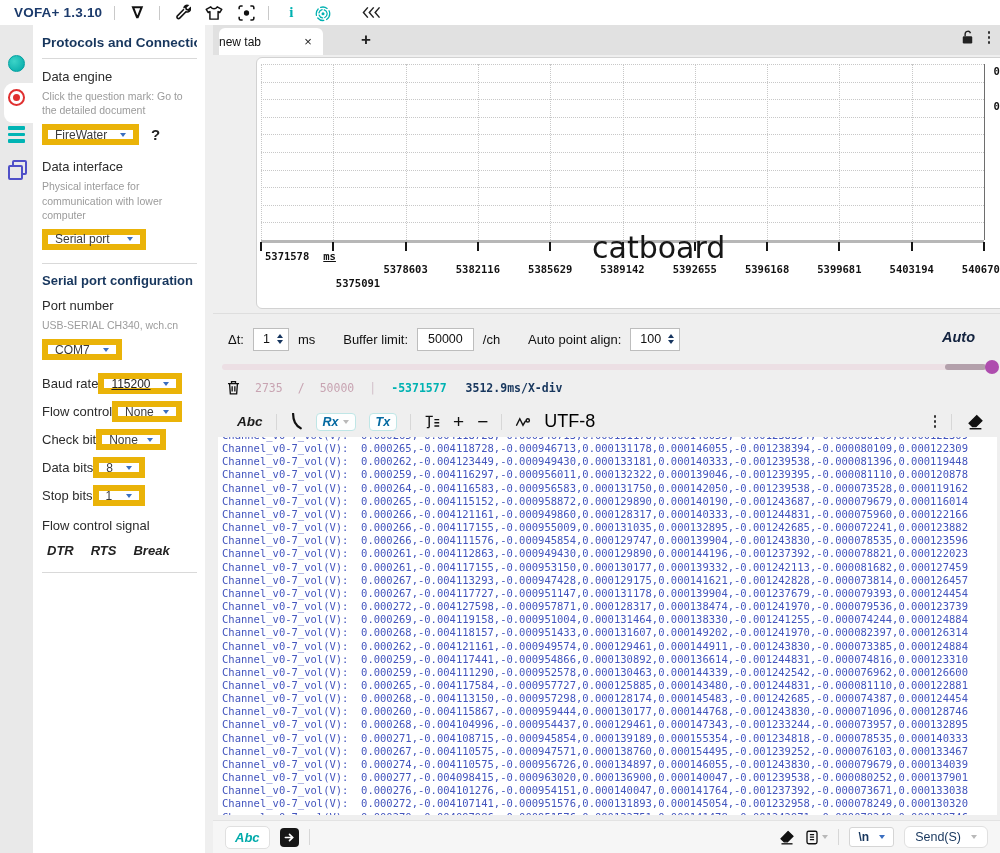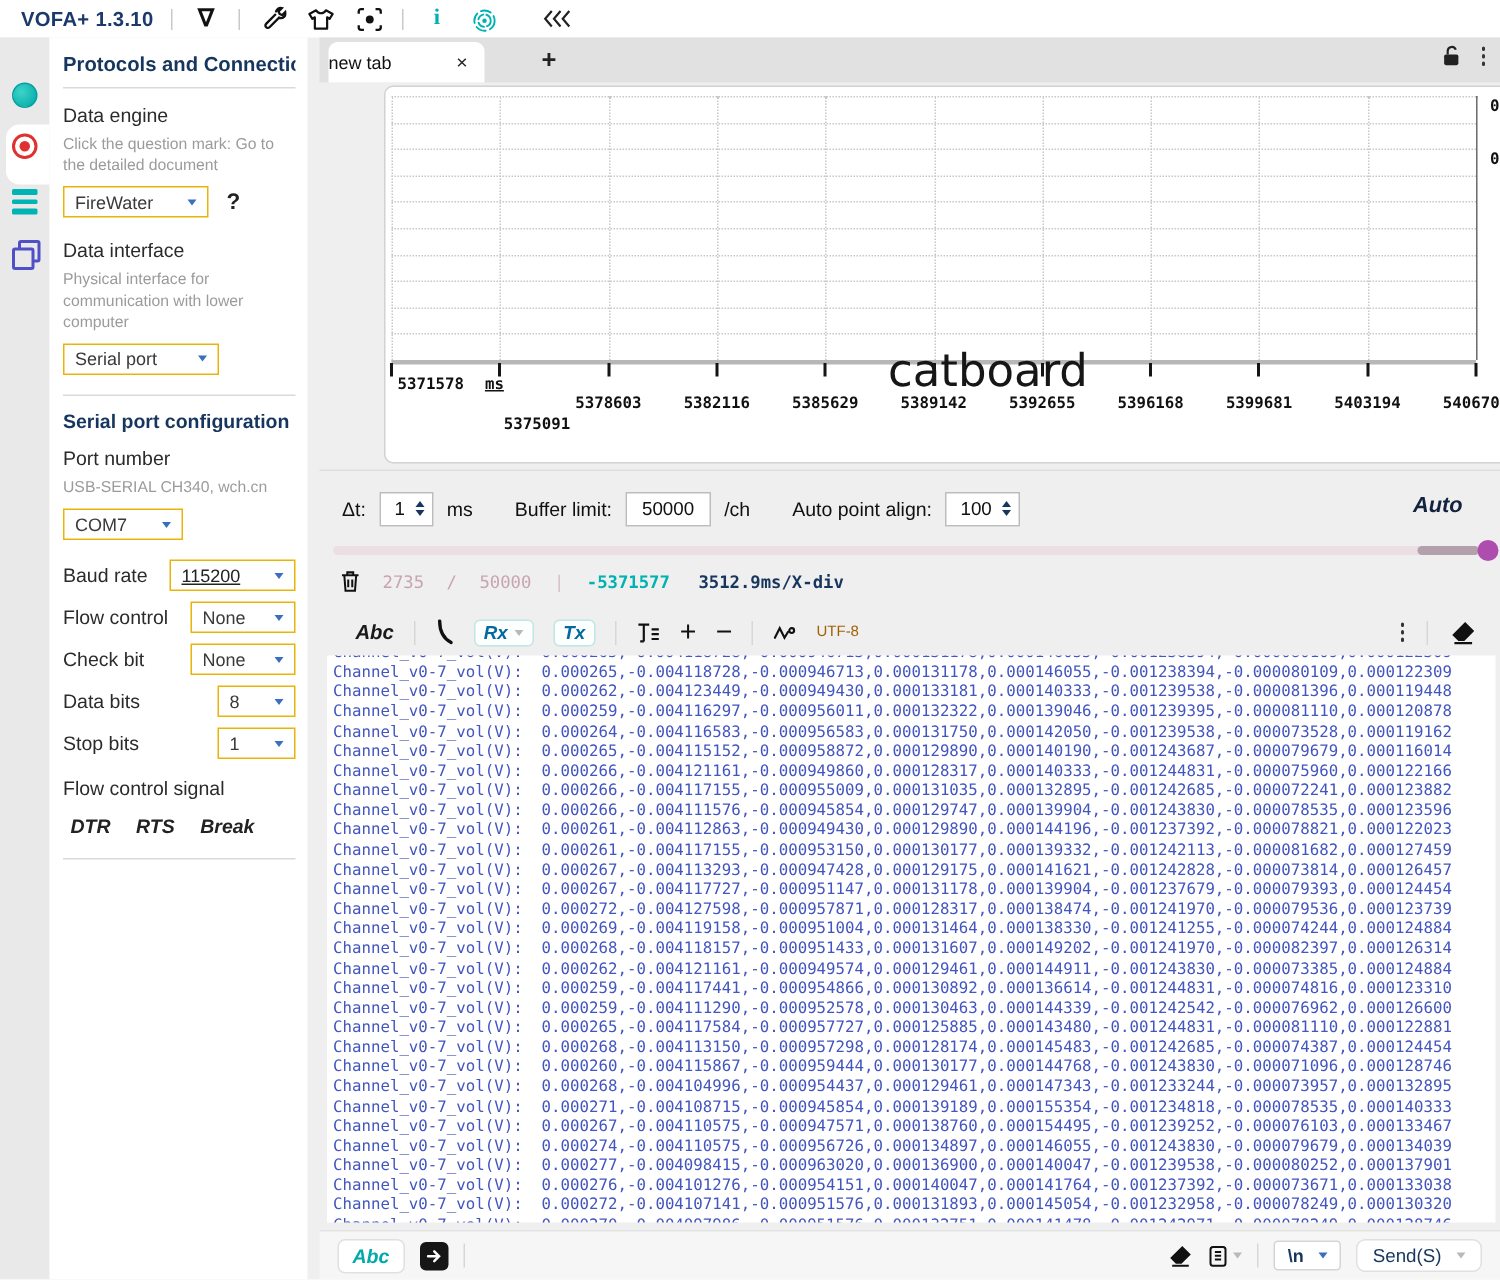--- a/index.html
+++ b/index.html
@@ -26,26 +26,26 @@
   .layers .sq{position:absolute;width:11px;height:11px;border:2px solid #4f50c8;border-radius:2px;background:transparent;}
   .layers .sq.b{left:0;top:5px;background:#e9e9e9;}
   .layers .sq.a{left:4px;top:0;}
   
   .panel{position:absolute;left:33px;top:25px;width:172px;height:828px;background:#fff;
          box-sizing:border-box;padding:8px 8px 0 9px;overflow:hidden;}
   .panel-heading{color:#17365d;font-size:13.5px;font-weight:700;white-space:nowrap;overflow:hidden;margin:2px 0 8px;}
   .pdiv{border-top:1px solid #d9d9d9;margin:7px 0 9px;}
   .plabel{font-size:13px;color:#2b2b2b;margin:10px 0 5px;}
   .phelp{font-size:10.5px;color:#9b9b9b;line-height:1.35;margin:0 0 7px;}
-  .dd{display:inline-flex;align-items:center;justify-content:space-between;border:1px solid #eab308;
+  .dd{display:inline-flex;align-items:center;justify-content:space-between;border:6px solid #eab308;
       background:#fff;height:21px;box-sizing:border-box;padding:0 7px;font-size:12px;color:#3a3a3a;}
   .tri{width:0;height:0;border-left:3.5px solid transparent;border-right:3.5px solid transparent;
        border-top:4.5px solid #3a6ec0;margin-left:7px;}
   .qmark{font-size:15px;font-weight:700;color:#222;margin-left:12px;}
-  .prow{display:flex;justify-content:space-between;align-items:center;margin:7px 0;}
+  .prow{display:flex;align-items:center;margin:7px 0;}
   .prow .plabel{margin:0;}
   .baud-val{text-decoration:underline;color:#222;}
   .flowsig{display:flex;gap:17px;margin:10px 0 0 5px;}
   .flowsig span{font-style:italic;font-weight:700;font-size:13px;color:#222;}
   
   .tabbar{position:absolute;left:213px;top:25px;width:787px;height:30px;background:#e1e1e1;}
   .tab{position:absolute;left:6px;top:3px;width:104px;height:27px;background:#fff;border-radius:6px 6px 0 0;
        display:flex;align-items:center;justify-content:flex-start;font-size:12px;color:#111;}
   .tab-close{position:absolute;right:-26px;top:7px;font-size:13px;color:#222;width:14px;text-align:center;cursor:default;}
   .tab-add{position:absolute;left:148px;top:5px;font-size:17px;font-weight:600;color:#222;}
@@ -96,21 +96,21 @@
   .buf-xdiv{color:#17365d;font-weight:700;margin-left:4px;}
   
   .logbar{position:absolute;left:213px;top:407px;width:787px;height:29px;display:flex;align-items:center;
           box-sizing:border-box;padding:0 16px 0 24px;gap:13px;color:#161616;}
   .abc-it{font-style:italic;font-weight:700;font-size:13.5px;color:#1a1a1a;}
   .vsep{width:1px;height:16px;background:#d7d7d7;}
   .chipbox{display:flex;align-items:center;border:1px solid #bfe6e6;border-radius:4px;padding:1px 6px;gap:4px;background:#fdfefe;}
   .chipbox .rxtx{color:#0369a1;font-style:italic;font-weight:700;font-size:12.5px;}
   .chev{width:0;height:0;border-left:3.5px solid transparent;border-right:3.5px solid transparent;border-top:4px solid #b9b9b9;}
   .plusminus{font-size:19px;font-weight:500;color:#111;line-height:1;}
-  .enc-lbl{font-size:10px;color:#a16207;}
+  .enc-lbl{font-size:18px;color:#000000;}
   .logbar .right{margin-left:auto;display:flex;align-items:center;gap:15px;}
   
   .log{position:absolute;left:218px;top:437px;width:779px;height:378px;background:#fff;overflow:hidden;
        box-sizing:border-box;padding-left:4px;}
   .log-line{white-space:pre;font-family:"DejaVu Sans Mono",monospace;font-size:10.5px;line-height:13.15px;color:#4355be;}
   .log-line:first-child{margin-top:-8px;}
   
   .sendbar{position:absolute;left:213px;top:820px;width:787px;height:33px;background:#f6f6f6;border-top:1px solid #e3e3e3;
            display:flex;align-items:center;box-sizing:border-box;padding:0 12px;gap:10px;}
   .abc-btn{border:1px solid #e0e0e0;background:#fff;border-radius:5px;padding:3px 9px;

